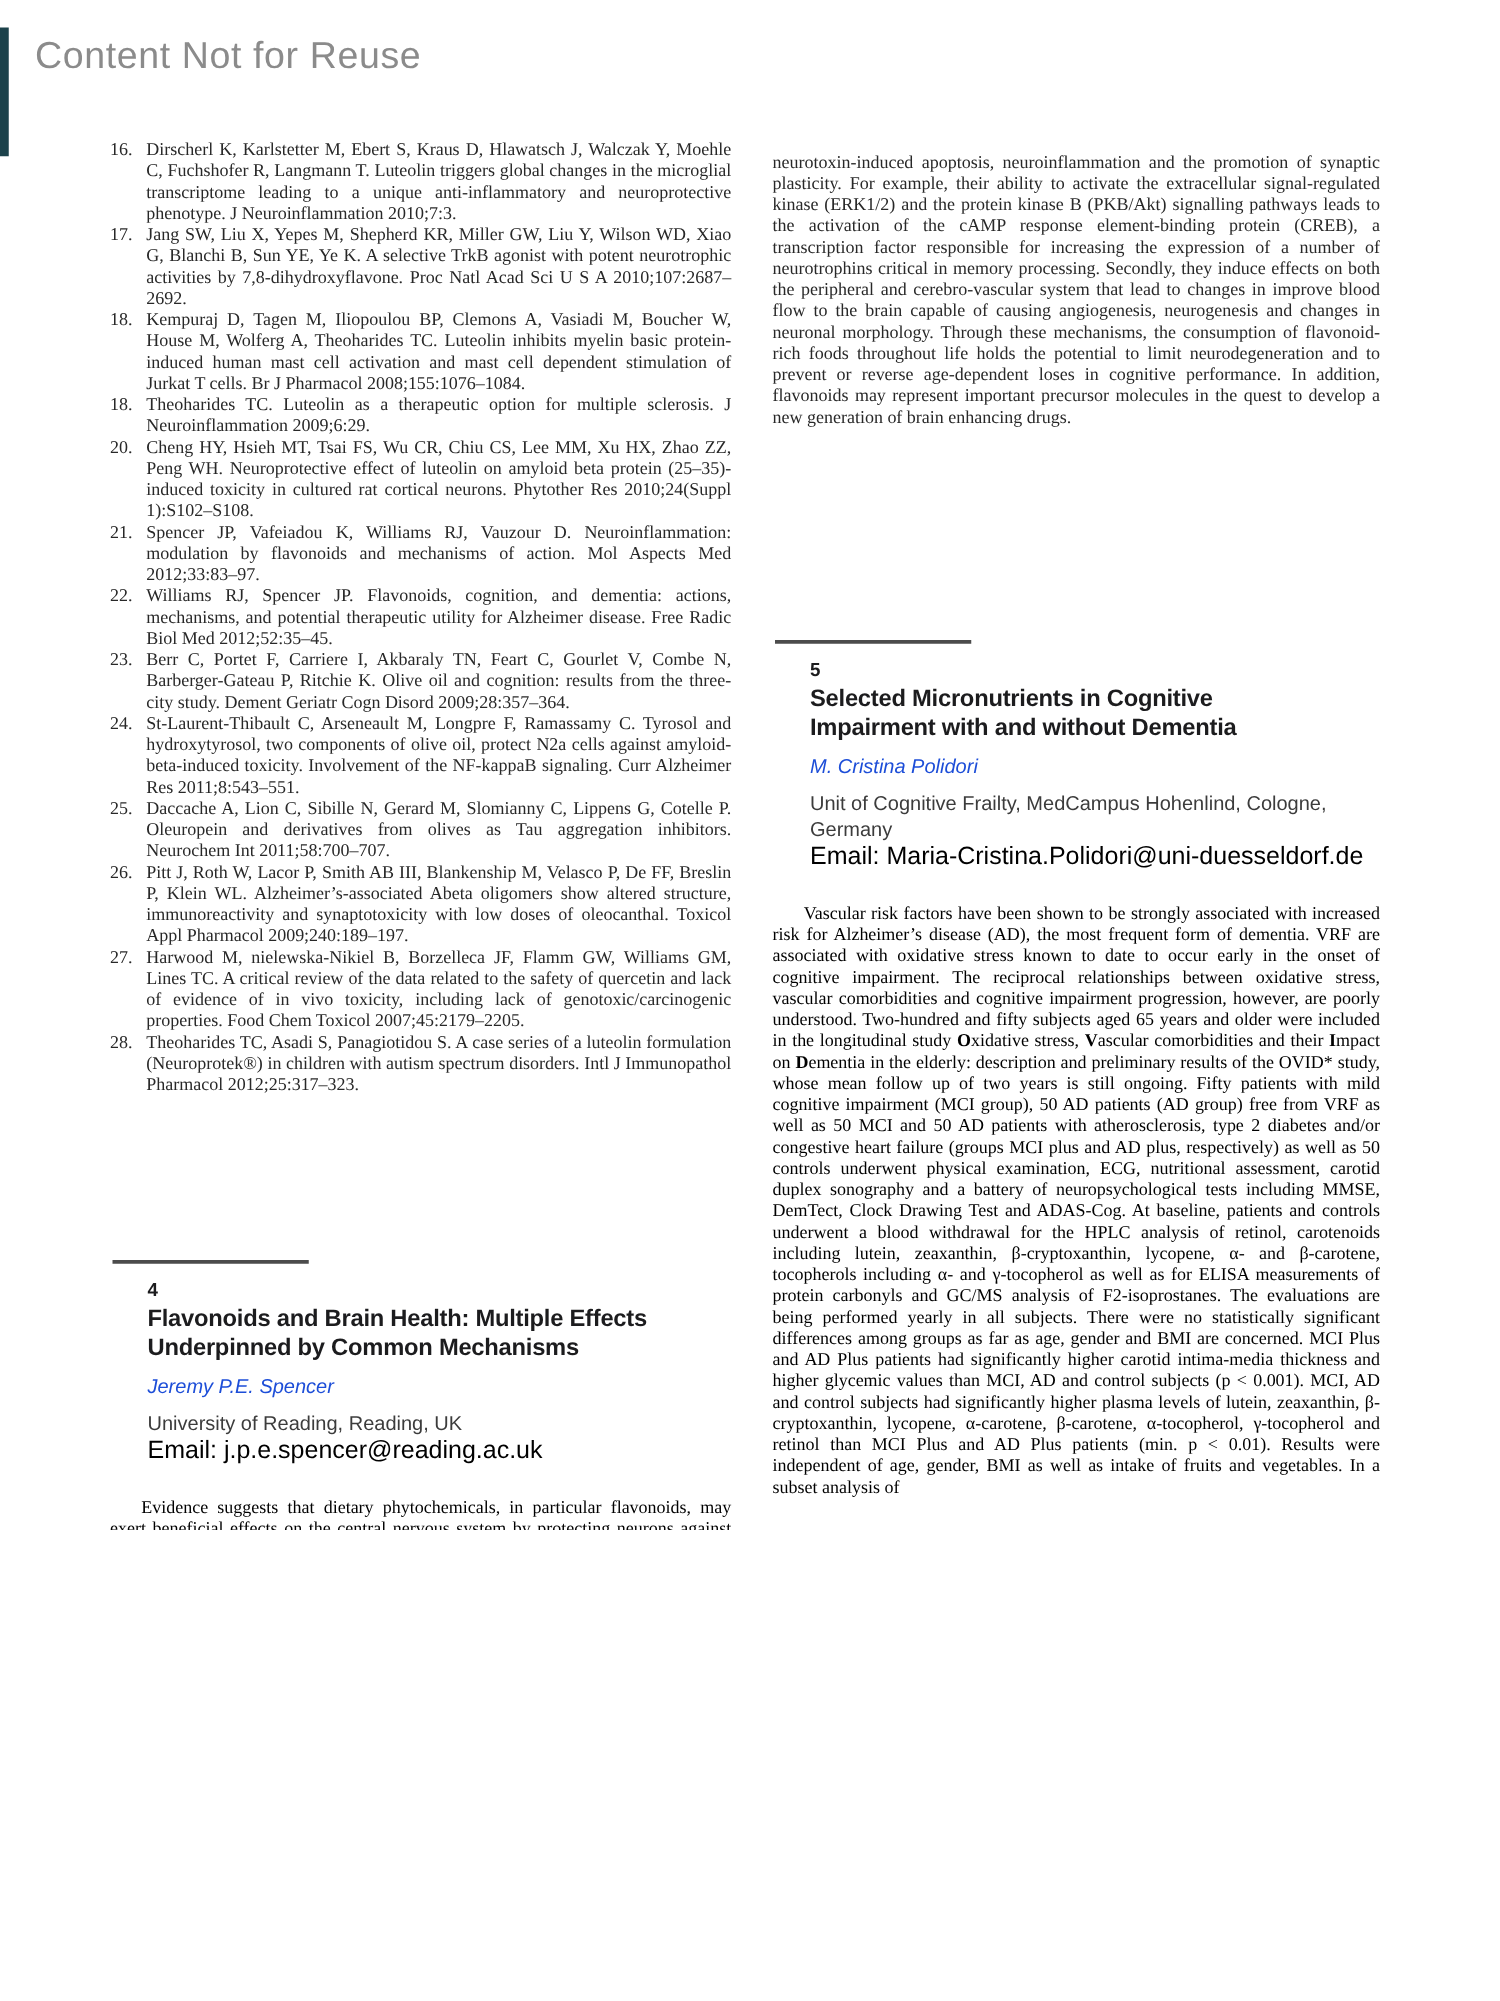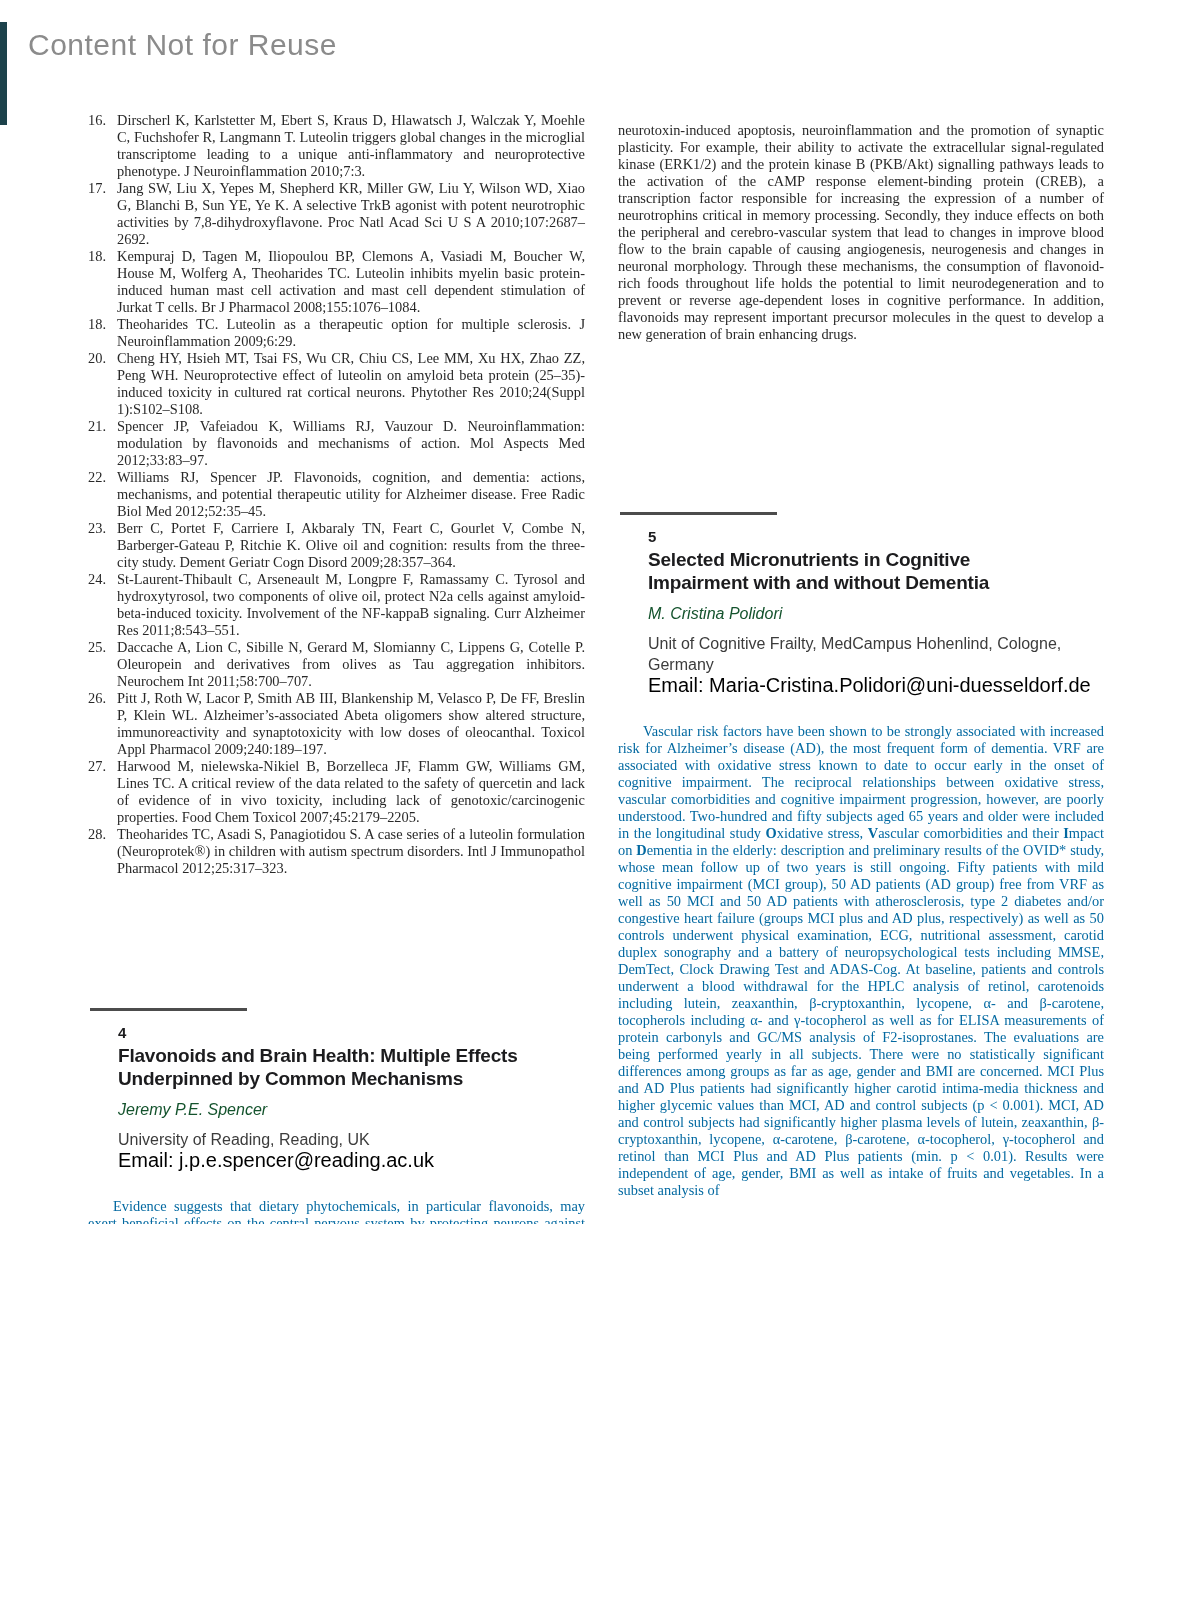--- a/index.html
+++ b/index.html
@@ -50,26 +50,26 @@
   .section-5{left:618px;top:512px;width:486px;}
   .section-rule{width:157px;height:3px;background:#4c4c4c;margin-left:2px;}
   .section-body{padding-left:30px;padding-top:13px;}
   .section-number{font-size:15px;font-weight:bold;color:#1c1c1e;}
   .section-title{
     font-size:19px;font-weight:bold;color:#1c1c1e;
     line-height:22.5px;margin-top:4px;letter-spacing:-0.2px;
   }
   .section-4 .section-title{max-width:465px;}
   .section-5 .section-title{max-width:392px;}
-  .section-author{font-style:italic;font-size:16px;color:#14532d;margin-top:11px;}
+  .section-author{font-style:italic;font-size:16px;color:#1d4ed8;margin-top:11px;}
   .section-affil{font-size:16px;color:#3c3c3c;margin-top:10px;line-height:21px;}
   .section-email{font-size:20px;color:#000000;line-height:21px;}
   .section-abstract{
     font-family:"Liberation Serif","DejaVu Serif",serif;
-    color:#0369a1;
+    color:#000000;
     margin-top:27px;
   }
   
   .footer-block{position:absolute;font-size:15px;color:#a16207;}
   .footer-rule{height:3px;background:#4c4c4c;margin-bottom:7px;}
   .footer-left{left:88px;top:1444px;width:340px;}
   .footer-center{left:615px;top:1444px;width:328px;}
   .footer-right{left:967px;top:1444px;width:137px;text-align:right;}
   .footer-right .footer-rule{width:137px;}
 </style>

